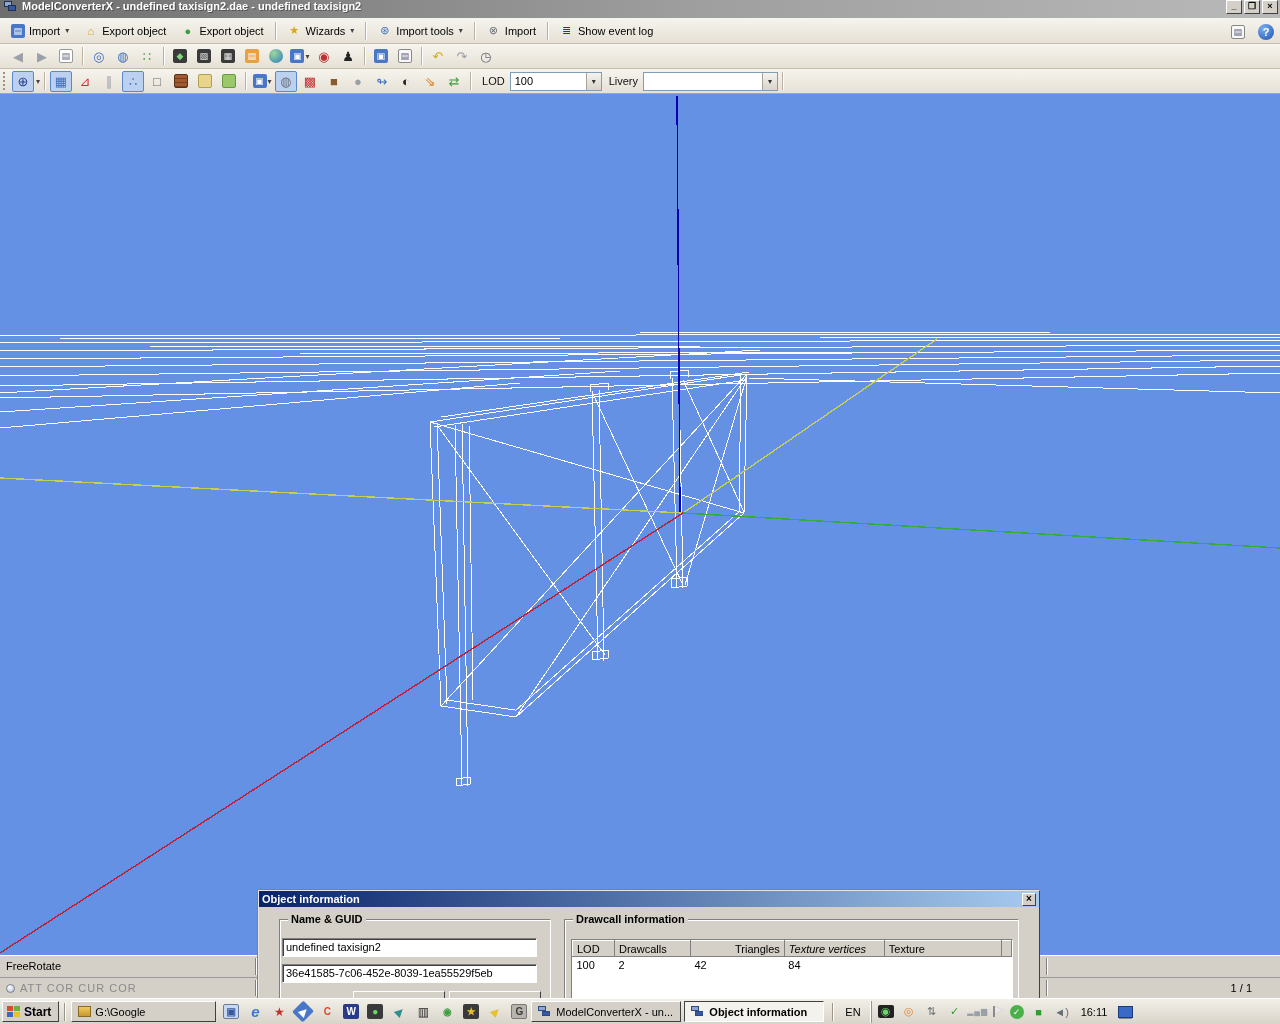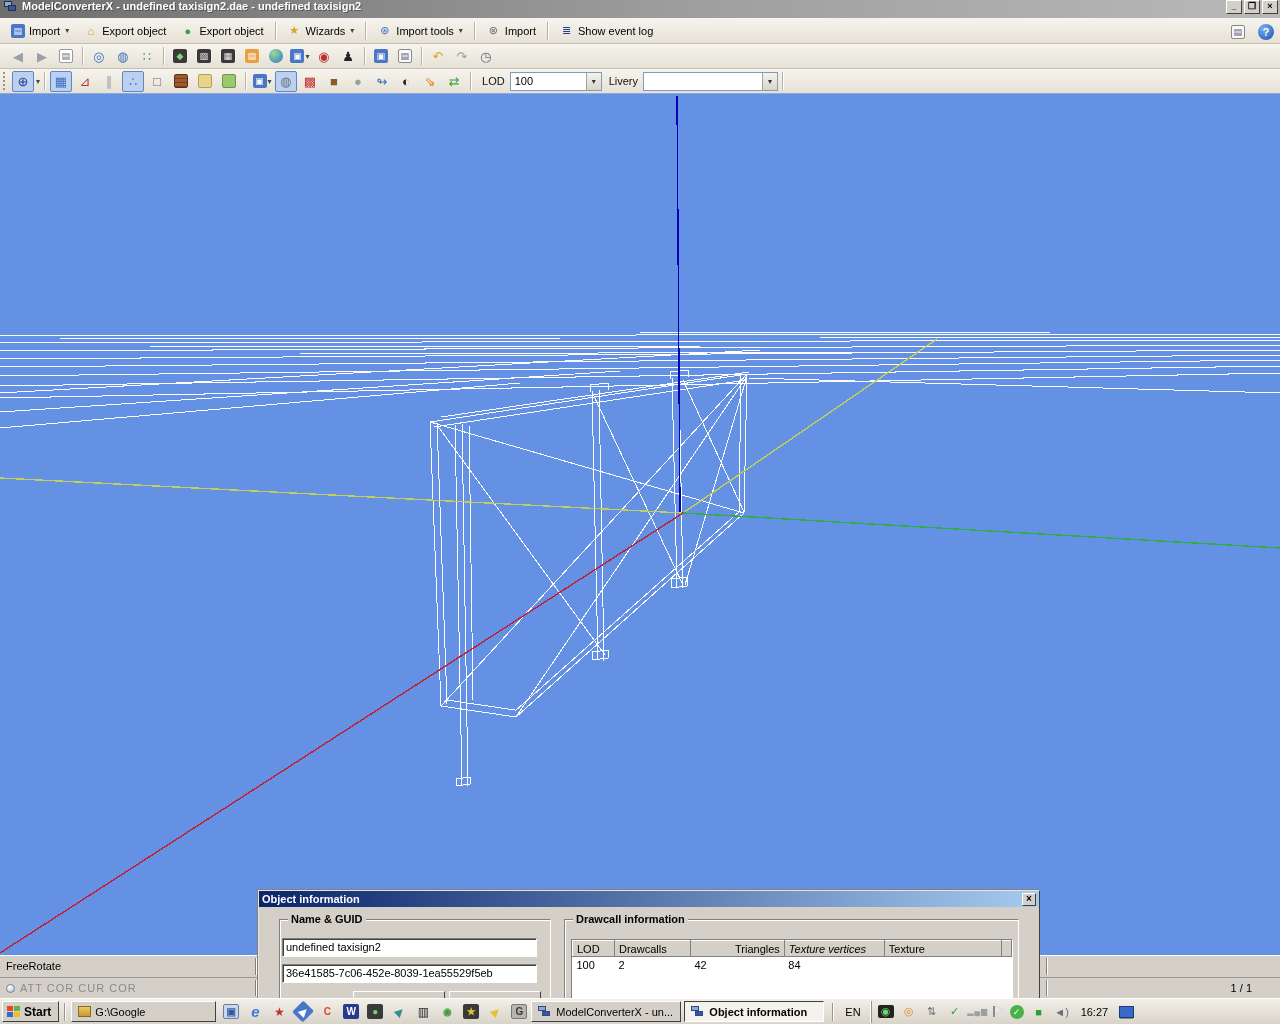--- a/index.html
+++ b/index.html
@@ -433,16 +433,16 @@
   <div id="tray">
     <span class="tico" style="background:#222;color:#6ad86a;border-radius:2px;">◉</span>
     <span class="tico c-orange">◎</span>
     <span class="tico c-dgray">⇅</span>
     <span class="tico" style="color:#2e9e2e;">✓</span>
     <span class="tico c-gray" style="font-size:8px;letter-spacing:1px;">▂▄▆</span>
     <span class="flagico"></span>
     <span class="tico" style="background:#4ab04a;color:#fff;border-radius:50%;font-size:9px;width:14px;height:14px;">✓</span>
     <span class="tico" style="color:#2e9e2e;">■</span>
     <span class="tico c-dgray">◄)</span>
-    <span id="clock">16:27</span>
+    <span id="clock">16:11</span>
     <span class="monitor"></span>
   </div>
 </div>
 
 </body></html>

